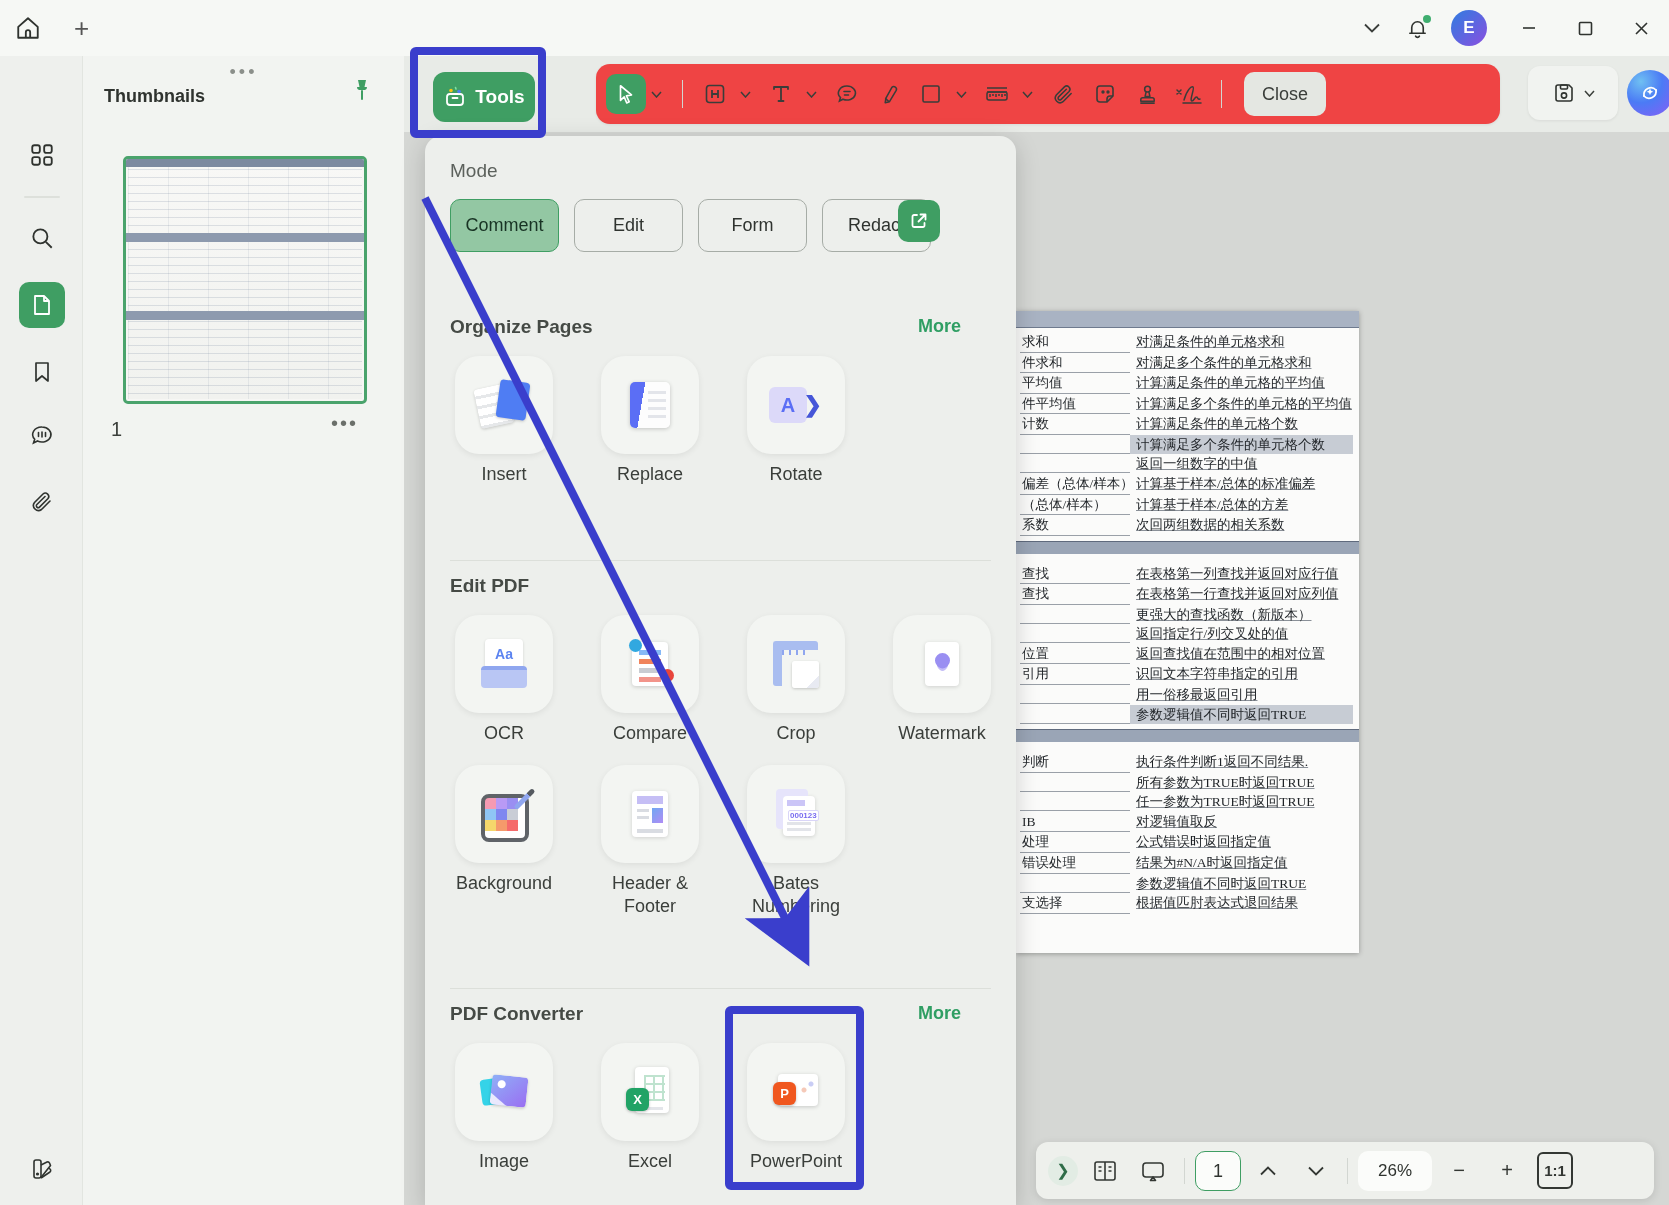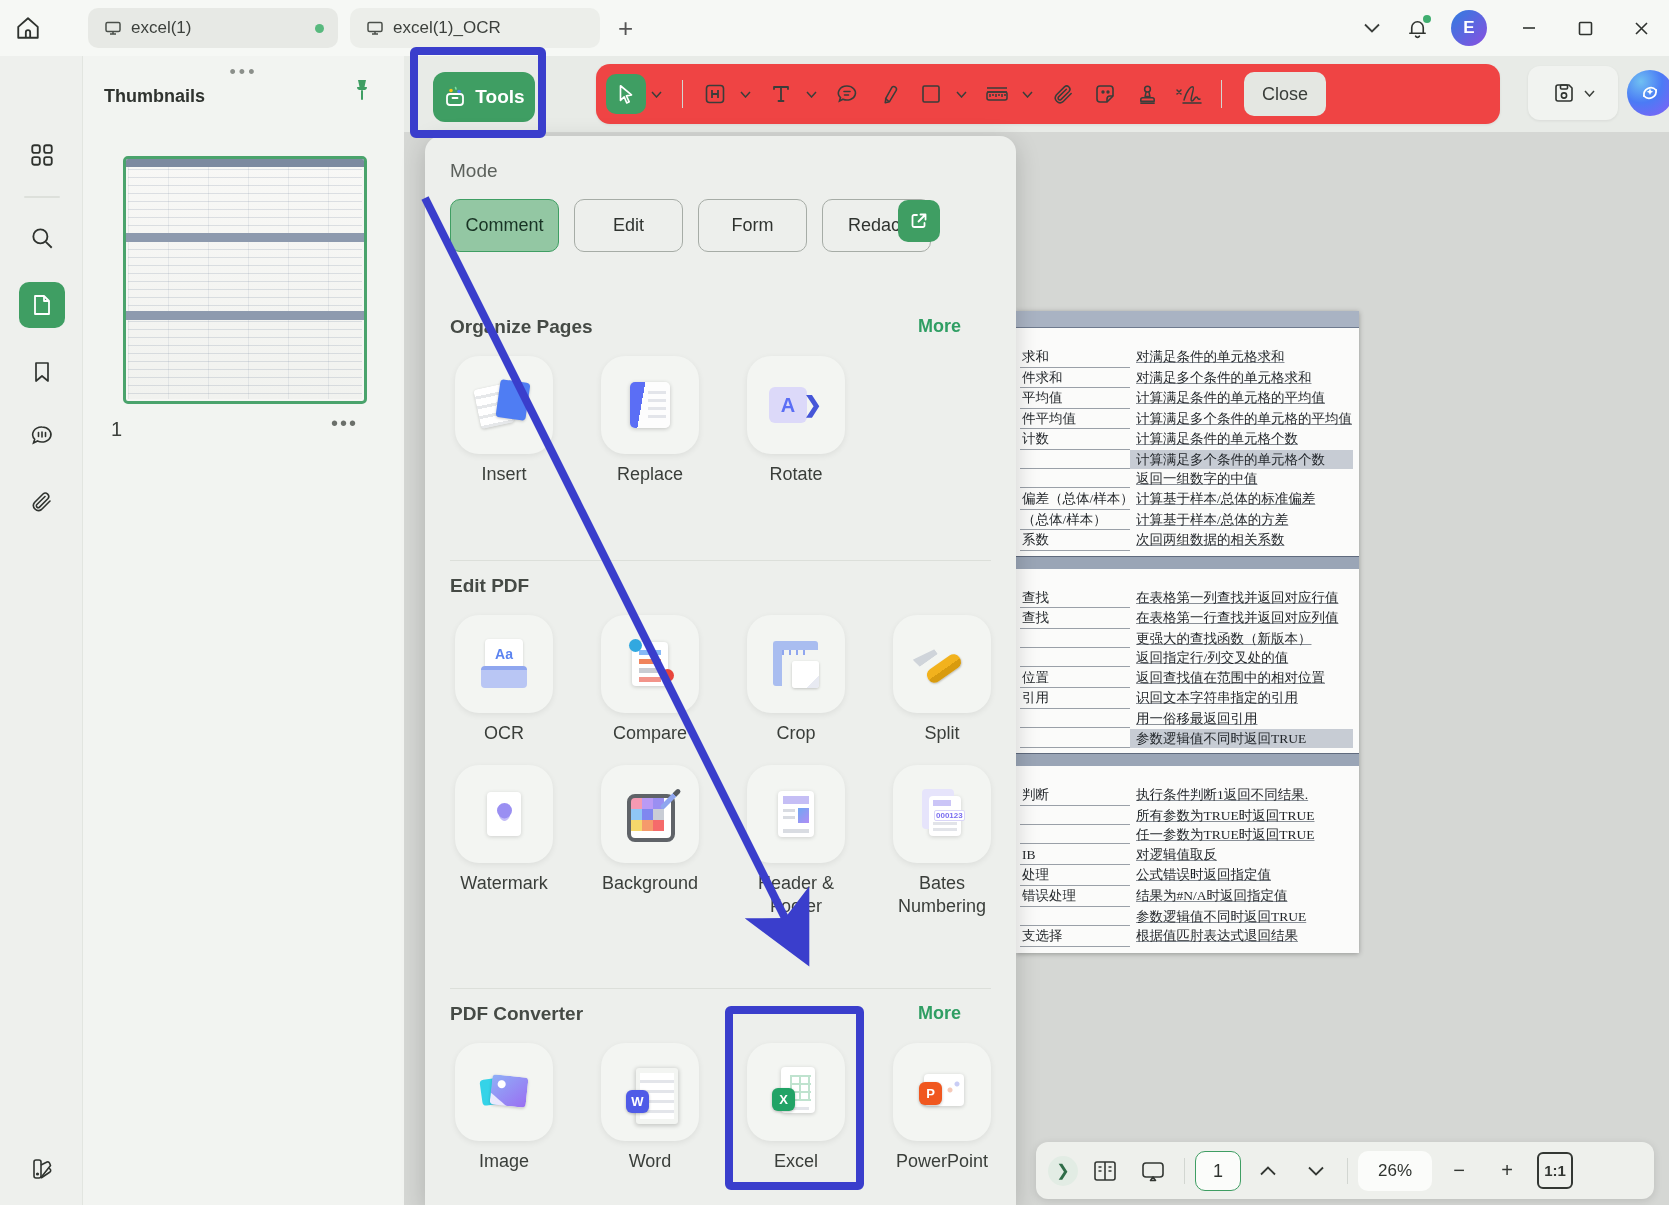--- a/index.html
+++ b/index.html
@@ -60,21 +60,21 @@
   .tb-sep { width:1px; height:28px; background:#d2d6d1; margin:0 10px; }
   .close-btn { margin-left:10px; height:44px; padding:0 18px; border:none; border-radius:10px; background:#e4e7e2; font-size:18px; color:#3a3e3a; cursor:pointer; font-family:inherit; }
   .save-group { position:absolute; left:1528px; top:66px; width:90px; height:54px; background:#f1f3f0; border-radius:12px; box-shadow:0 1px 3px rgba(0,0,0,.07); display:flex; align-items:center; justify-content:center; gap:8px; cursor:pointer; z-index:2; }
   .ai-btn { position:absolute; left:1627px; top:70px; width:46px; height:46px; border-radius:50%; background:radial-gradient(circle at 30% 25%,#6fc0f2,#4b7bf5 45%,#8a5cf6); display:flex; align-items:center; justify-content:center; cursor:pointer; z-index:2; }
 
   
   .canvas { position:absolute; left:404px; top:132px; right:0; bottom:0; background:#d5d7d4; }
   .page { position:absolute; left:1016px; top:311px; width:343px; height:642px; background:#fbfbfa; box-shadow:0 1px 5px rgba(0,0,0,.3); z-index:1; overflow:hidden;
           font-family:"Liberation Serif",serif; }
   .page-band { height:17px; background:#a9b3c3; border-bottom:1px solid #6e7a8e; }
-  .doc-rows { padding:4px 6px 0 4px;margin-top:15px; }
+  .doc-rows { padding:4px 6px 0 4px; }
   .doc-row { display:flex; align-items:flex-start; font-size:13.5px; line-height:1.45; color:#1f2327; }
   .doc-left { flex:0 0 110px; border-bottom:1px solid #9aa0a8; min-height:19px; padding-left:2px; white-space:nowrap; overflow:hidden; }
   .doc-right { flex:1; text-decoration:underline; text-decoration-color:#8a9098; padding-left:6px; }
   .doc-right.hl { background:#c7ccd4; text-decoration:none; }
   .doc-band { height:13px; background:#9aa5b6; margin:5px 0 6px 0; border-top:1px solid #5f6a7d; }
 
   
   .menu { position:absolute; left:425px; top:136px; width:591px; height:1069px; background:#edefec; border-radius:16px 16px 0 0; box-shadow:0 6px 24px rgba(0,0,0,.18); z-index:5; }
   .menu-sec-title { font-size:19px; font-weight:bold; color:#454a45; }
   .menu-more { position:absolute; right:30px; top:0; font-size:18px; font-weight:bold; color:#2f9e63; cursor:pointer; }
@@ -183,44 +183,20 @@
 
 <header class="titlebar">
   <div class="home-btn">
     <span>
       <svg width="26" height="26" viewBox="0 0 24 24" fill="none" stroke="#2f332f" stroke-width="1.7" stroke-linejoin="round">
           <path d="M3 11 L12 3 L21 11 V21 H3 Z"></path>
           <path d="M10 21 v-5 a2 2 0 0 1 4 0 v5"></path>
         </svg>
     </span>
   </div>
-  <nav class="tabs">
-
-      <div class="tab">
-        <span>
-          <svg width="18" height="18" viewBox="0 0 18 18" fill="none" stroke="#4a4f4a" stroke-width="1.5">
-            <rect x="2" y="3.5" width="14" height="9" rx="1.5"></rect>
-            <path d="M9 12.5 v2.5 M6 15 h6"></path>
-          </svg>
-        </span>
-        <span>excel(1)</span>
-        <span class="dot on"></span>
-      </div>
-
-      <div class="tab active">
-        <span>
-          <svg width="18" height="18" viewBox="0 0 18 18" fill="none" stroke="#4a4f4a" stroke-width="1.5">
-            <rect x="2" y="3.5" width="14" height="9" rx="1.5"></rect>
-            <path d="M9 12.5 v2.5 M6 15 h6"></path>
-          </svg>
-        </span>
-        <span>excel(1)_OCR</span>
-
-      </div>
-    </nav>
   <button class="tab-add">+</button>
   <div class="titlebar-right">
     <span class="tb-chevron">
       <svg width="16" height="10" viewBox="0 0 16 10" fill="none" stroke="#3a3e3a" stroke-width="1.8">
           <path d="M1 1.5 L8 8.5 L15 1.5"></path>
         </svg>
     </span>
     <span class="bell">
       <svg width="23" height="23" viewBox="0 0 24 24" fill="none" stroke="#2f332f" stroke-width="1.7" stroke-linecap="round">
           <path d="M6 17 v-6 a6 6 0 0 1 12 0 v6 M4 17 h16 M10 20 a2.2 2.2 0 0 0 4 0"></path>
@@ -666,26 +642,20 @@
           <div class="tool-label">Compare</div>
         </div>
 
         <div class="tool-item">
           <div class="tile">
             <div class="ti crop-icon"></div>
           </div>
           <div class="tool-label">Crop</div>
         </div>
 
-        <div class="tool-item">
-          <div class="tile">
-            <div class="ti split-icon"></div>
-          </div>
-          <div class="tool-label">Split</div>
-        </div>
 
         <div class="tool-item">
           <div class="tile">
             <div class="ti watermark-icon"></div>
           </div>
           <div class="tool-label">Watermark</div>
         </div>
 
         <div class="tool-item">
           <div class="tile">
@@ -717,26 +687,20 @@
     </div>
     <div class="tiles">
 
         <div class="tool-item">
           <div class="tile">
             <div class="ti image-icon"></div>
           </div>
           <div class="tool-label">Image</div>
         </div>
 
-        <div class="tool-item">
-          <div class="tile">
-            <div class="ti word-icon"></div>
-          </div>
-          <div class="tool-label">Word</div>
-        </div>
 
         <div class="tool-item">
           <div class="tile">
             <div class="ti excel-icon"></div>
           </div>
           <div class="tool-label">Excel</div>
         </div>
 
         <div class="tool-item">
           <div class="tile">

